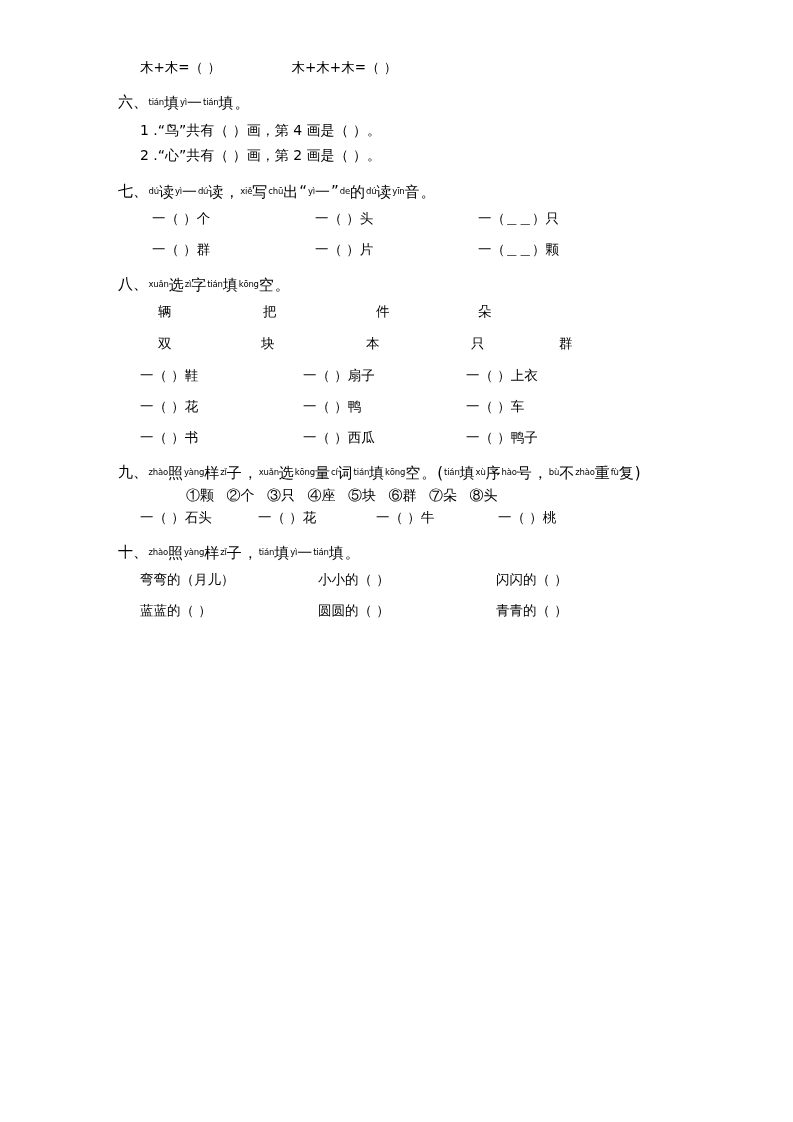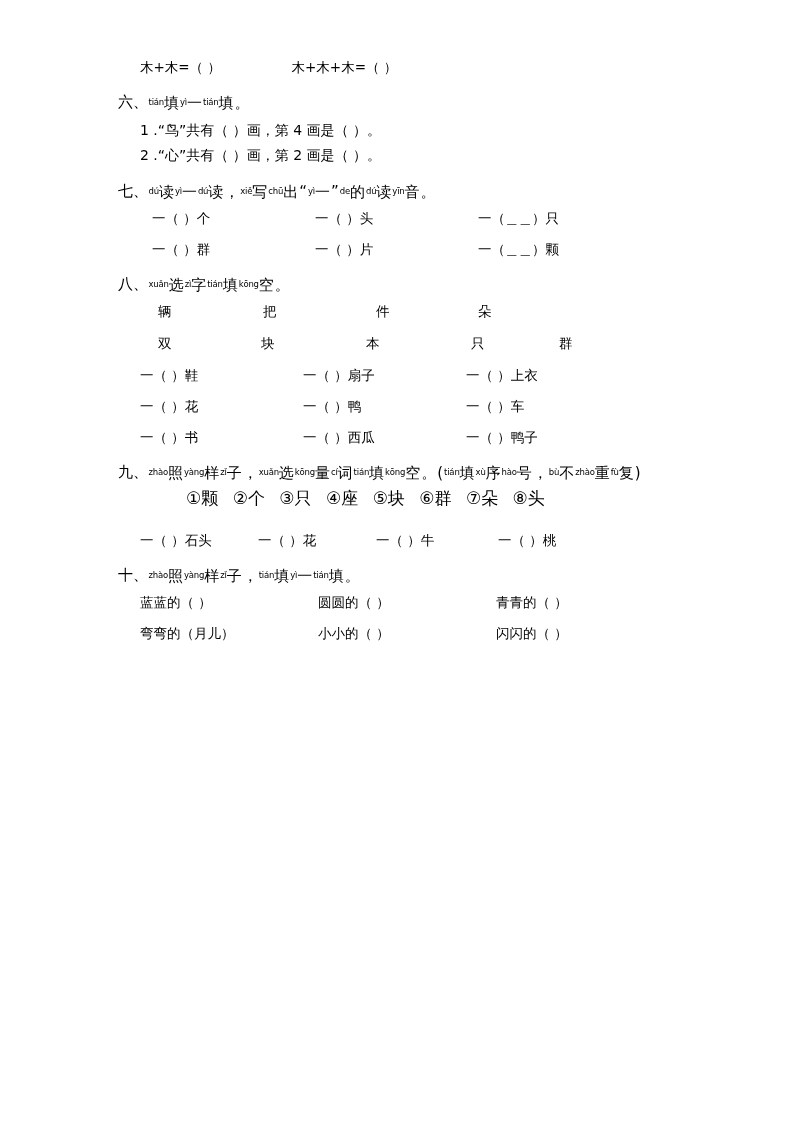--- a/index.html
+++ b/index.html
@@ -97,24 +97,25 @@
 
   .fill-row {
     display: flex;
     font-size: 13.5px;
     margin-bottom: 13px;
     padding-left: 22px;
   }
   .fill-row .cell { width: 163px; white-space: nowrap; }
 
   .opts {
-    font-size: 17px;
+    font-size: 14px;
     padding-left: 68px;
-    margin-bottom: 22px;
+    margin-bottom: 4px;
     white-space: nowrap;
+    font-family: Liberation Serif, serif;
   }
   .opts span { margin-right: 9px; }
 
   .pat-row {
     display: flex;
     font-size: 13.5px;
     margin-bottom: 13px;
     padding-left: 22px;
   }
   .pat-row .cell { width: 178px; white-space: nowrap; }
@@ -413,24 +414,24 @@
             <span class="han">填</span>
           </span>
         <span class="rb plain">
             <span class="py"></span>
             <span class="han">。</span>
           </span>
       </span>
     </div>
 
     <div class="pat-row">
+      <span class="cell">弯弯的（月儿）</span>
+      <span class="cell">小小的（        ）</span>
+      <span class="cell">闪闪的（        ）</span>
+    </div>
+    <div class="pat-row">
       <span class="cell">蓝蓝的（        ）</span>
       <span class="cell">圆圆的（        ）</span>
       <span class="cell">青青的（        ）</span>
     </div>
-    <div class="pat-row">
-      <span class="cell">弯弯的（月儿）</span>
-      <span class="cell">小小的（        ）</span>
-      <span class="cell">闪闪的（        ）</span>
-    </div>
 
   </div>
 </div>
 
 </body></html>

